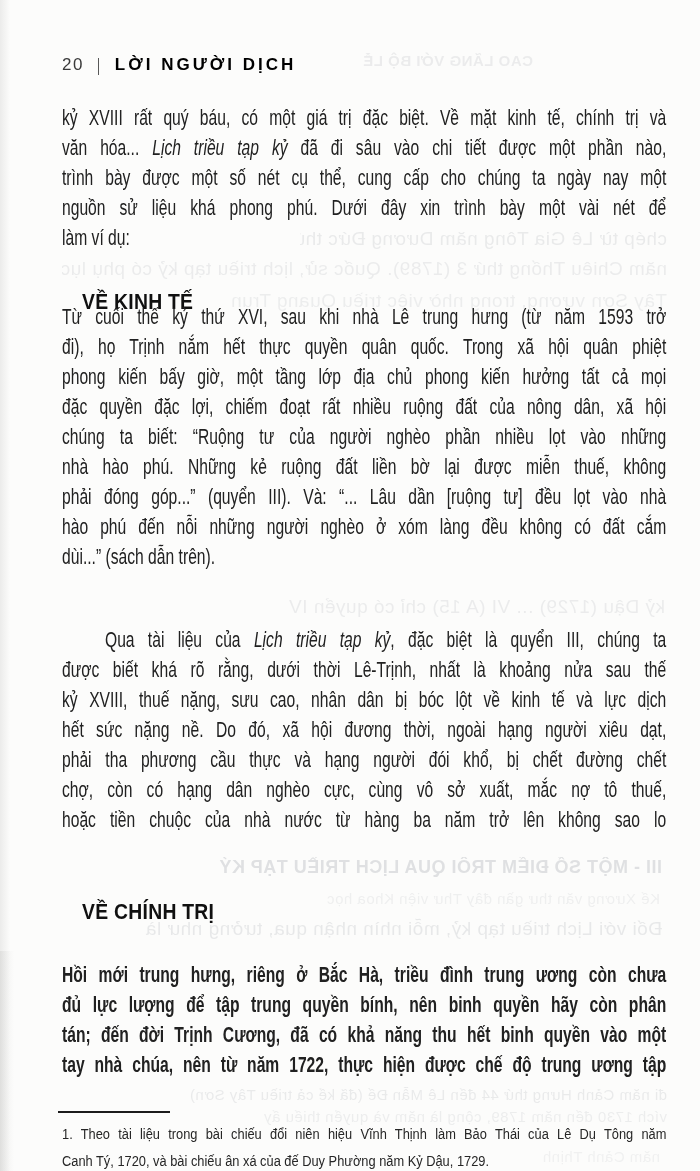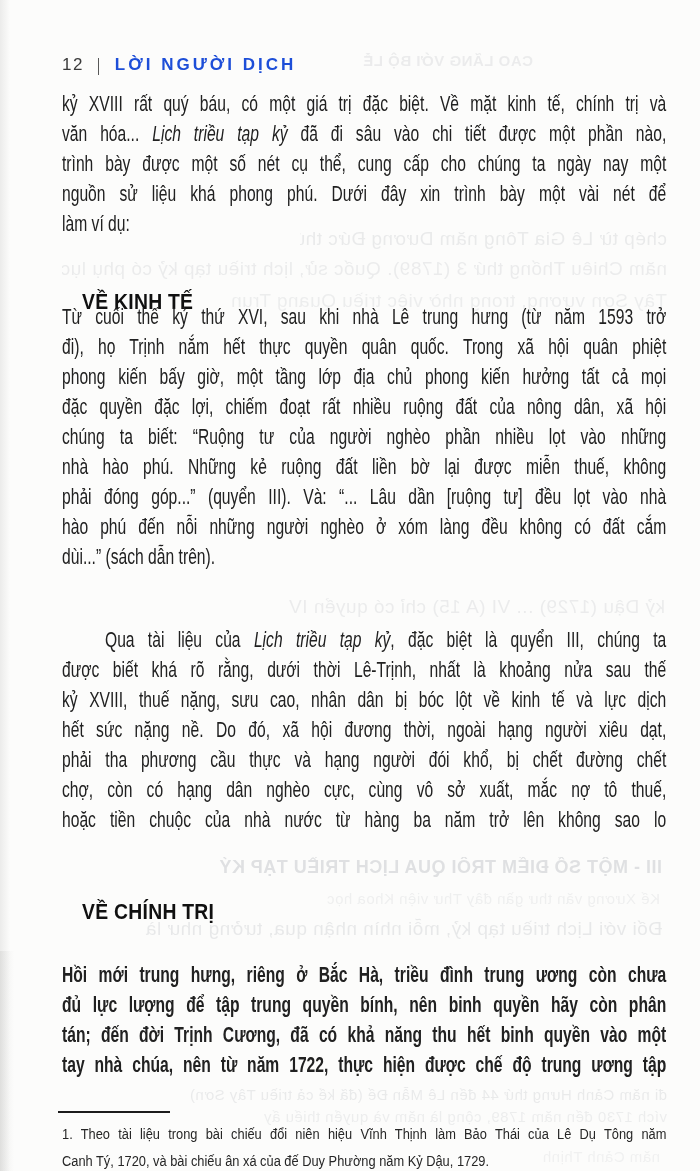--- a/index.html
+++ b/index.html
@@ -28,21 +28,21 @@
     display:flex;align-items:center;
     font-size:17px;color:#2e2e2e;
     white-space:nowrap;z-index:3;
   }
   .pnum{letter-spacing:1.5px;color:#3a3a3a;}
   .hdiv{
     display:inline-block;margin:0 14px 0 12px;
     color:#4a4a4a;font-weight:300;font-size:19px;
     transform:scaleX(.6);
   }
-  .htitle{font-weight:600;letter-spacing:3px;color:#1d4ed8;}
+  .htitle{font-weight:600;letter-spacing:3px;color:#000000;}
 
   
   .block{position:absolute;left:62px;width:604px;z-index:3;}
   .pline{height:30px;position:relative;overflow:visible;}
   .pline .txt{
     width:830px;
     transform:scaleX(0.728);
     transform-origin:0 0;
     font-size:21.5px;
     line-height:30px;
@@ -59,21 +59,21 @@
 
   
   .heading{position:absolute;left:62px;height:30px;z-index:3;margin-left:20px;}
   .heading .hs{
     display:inline-block;
     font-weight:700;font-size:21.5px;line-height:30px;color:#101010;
     transform:scaleX(0.9);transform-origin:0 0;
     white-space:nowrap;letter-spacing:.3px;
   }
 
-  #sec-intro{top:89px;}
+  #sec-intro{top:103px;}
   #h-kinh-te{top:287px;}
   #p-kt1{top:302px;}
   #p-kt2{top:625px;}
   #h-chinh-tri{top:897px;}
   #p-ct1{top:960px;font-weight:bold;}
 
   
   .fnrule{
     position:absolute;left:58px;top:1111px;width:112px;height:0;
     border-top:2px solid #1c1c1c;z-index:3;
@@ -113,21 +113,21 @@
       <div class="ghost" style="left: 120px; top: 890px; width: 540px; font-size: 15px; font-weight: 400; opacity: 0.16; color: rgb(169, 173, 179);">Kế Xương văn thư gần đây Thư viện Khoa học</div>
       <div class="ghost" style="left: 62px; top: 918px; width: 600px; font-size: 19px; font-weight: 400; opacity: 0.24; color: rgb(169, 173, 179);">Đối với Lịch triều tạp kỷ, mỗi nhìn nhận qua, tưởng như là</div>
       <div class="ghost" style="left: 62px; top: 1086px; width: 605px; font-size: 15px; font-weight: 400; opacity: 0.22; color: rgb(169, 173, 179);">đi năm Cảnh Hưng thứ 44 đến Lê Mẫn Đế (đã kể cả triều Tây Sơn)</div>
       <div class="ghost" style="left: 200px; top: 1108px; width: 467px; font-size: 15px; font-weight: 400; opacity: 0.18; color: rgb(169, 173, 179);">vích 1730 đến năm 1789, cộng là năm và quyển thiếu ấy</div>
       <div class="ghost" style="left: 430px; top: 1148px; width: 230px; font-size: 15px; font-weight: 400; opacity: 0.14; color: rgb(169, 173, 179);">năm Cảnh Thịnh</div>
     </div>
   <div class="scan-edge"></div>
   <div class="scan-corner"></div>
 
   <div class="header">
-    <span class="pnum">12</span>
+    <span class="pnum">20</span>
     <span class="hdiv">|</span>
     <span class="htitle">LỜI NGƯỜI DỊCH</span>
   </div>
 
   <div class="block" id="sec-intro">
       <div class="pline">
         <div class="txt">kỷ XVIII rất quý báu, có một giá trị đặc biệt. Về mặt kinh tế, chính trị và</div>
       </div>
       <div class="pline">
         <div class="txt">văn hóa... <i>Lịch triều tạp kỷ</i> đã đi sâu vào chi tiết được một phần nào,</div>

